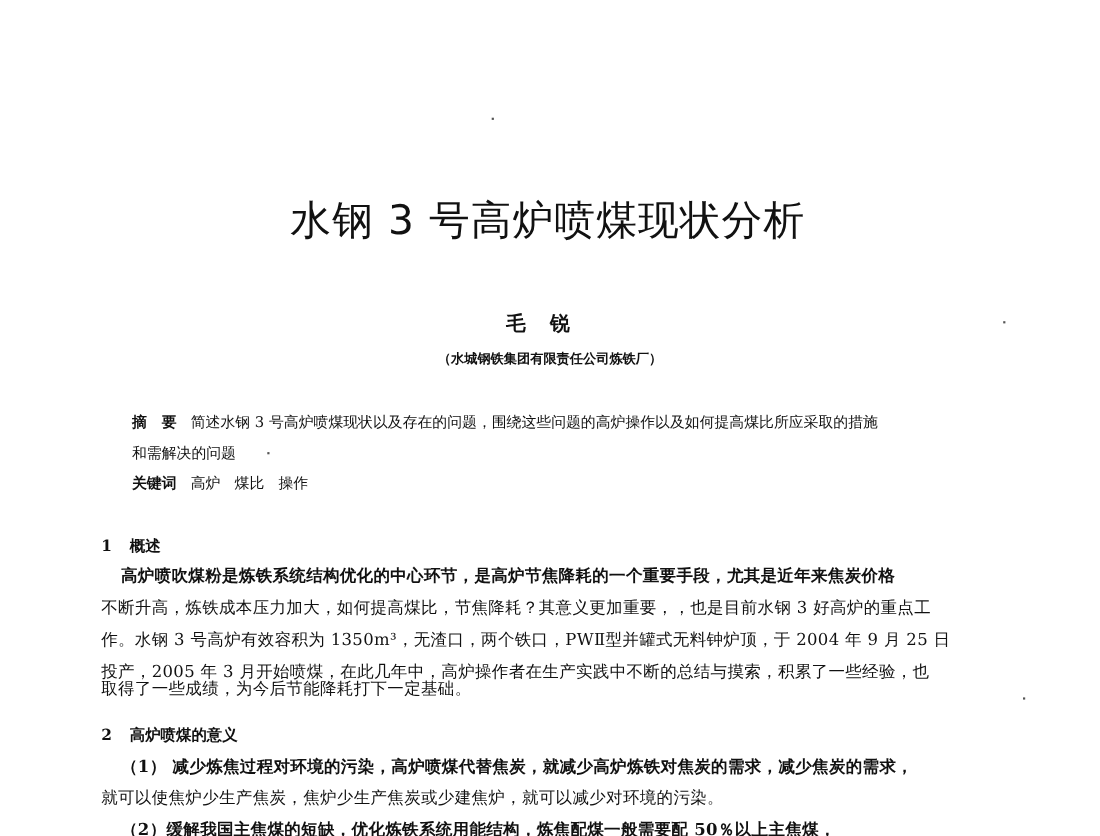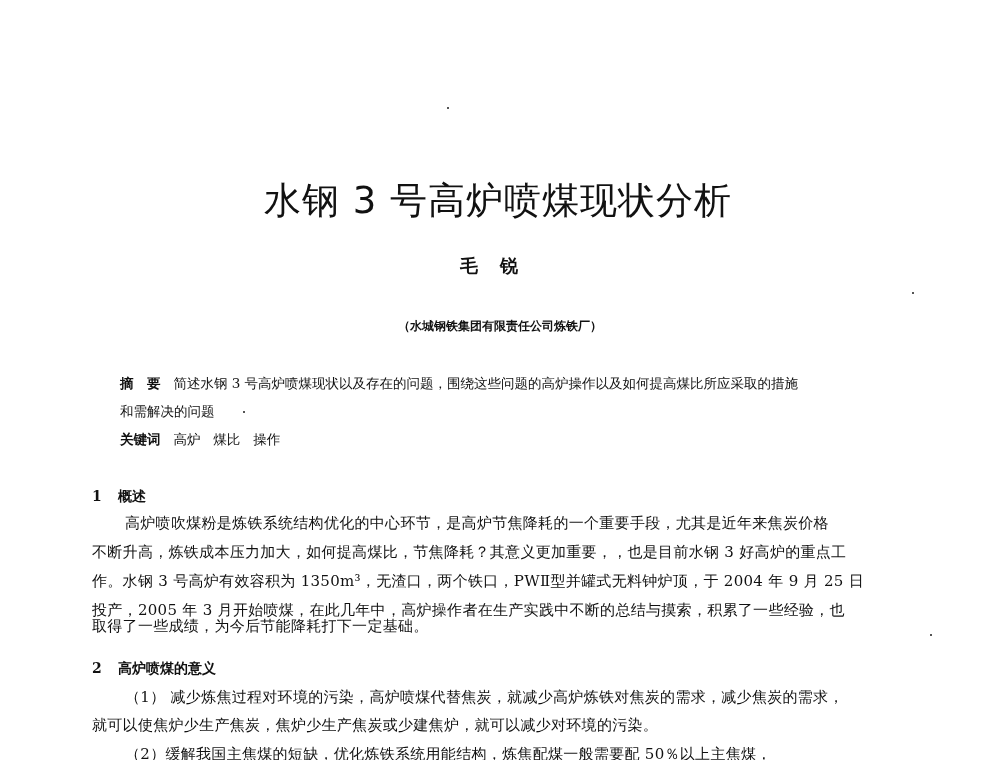--- a/index.html
+++ b/index.html
@@ -1,28 +1,28 @@
 <!DOCTYPE html>
 <html><head>
 <meta charset="utf-8">
 <style>
   html, body { margin:0; padding:0; background:#ffffff; }
   body { width:1000px; height:760px; position:relative; overflow:hidden;
          font-family:"DejaVu Serif", "Liberation Serif", serif; color:#111; }
   .abs { position:absolute; white-space:nowrap; }
   .title { left:0; width:996px; top:176px; text-align:center; font-family:"DejaVu Sans","Liberation Sans",sans-serif;
            font-size:37px; letter-spacing:1px; color:#111; }
-  .author { left:0; width:1000px; top:254px; text-align:center; font-size:18px; font-weight:bold; letter-spacing:22px; }
+  .author { left:0; width:1000px; top:282px; text-align:center; font-size:18px; font-weight:bold; letter-spacing:22px; }
   .affil { left:0; width:1000px; top:318px; text-align:center; font-size:12px; font-weight:bold; }
   .abstract { left:120px; font-size:13.5px; }
   .lbl { font-weight:bold;font-family:Liberation Serif, serif; }
   .sec { left:92px; font-size:14px; font-weight:bold; }
   .sec .num { display:inline-block; width:26px; }
   .para { left:92px; font-size:15px; letter-spacing:0.3px; }
-  .ind { left:125px; }
+  .ind { left:110px;font-weight:bold; }
   .dot { position:absolute; width:2px; height:2px; background:#555; }
 </style>
 </head>
 <body>
 
 <div class="dot" style="left:447px;top:107px;"></div>
 <div class="dot" style="left:912px;top:292px;"></div>
 <div class="dot" style="left:243px;top:411px;"></div>
 <div class="dot" style="left:930px;top:634px;"></div>
 

